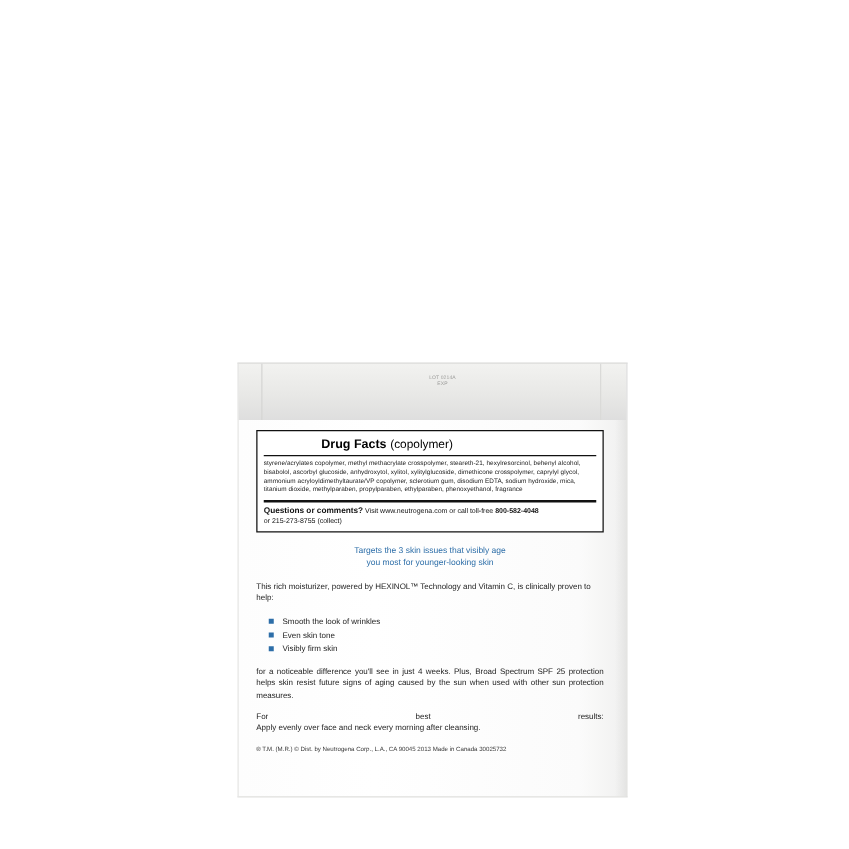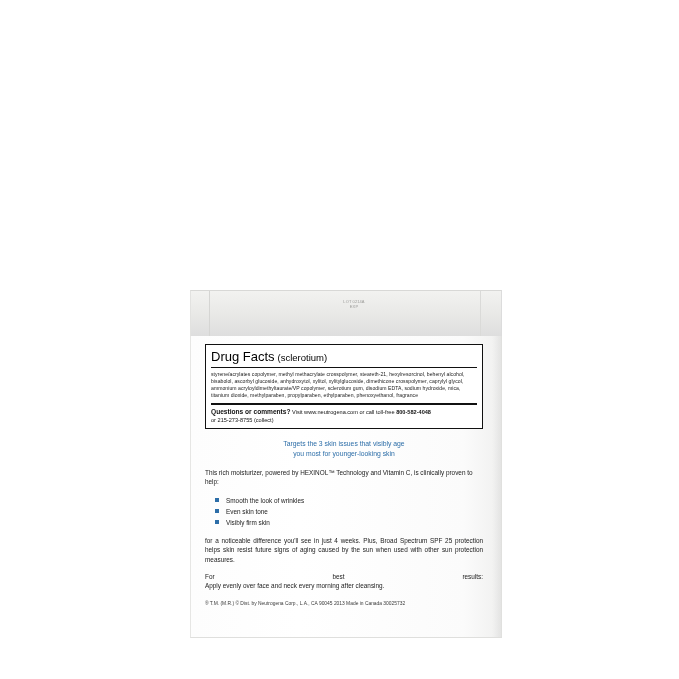--- a/index.html
+++ b/index.html
@@ -109,22 +109,23 @@
     padding: 4px 5px 4px 5px;
     box-sizing: border-box;
     background: #fff;
   }
   .df-title {
     font-size: 10.5px;
     color: #000;
     margin-bottom: 3px;
   }
   .df-title b {
-    font-size: 13px;
-    font-weight: normal;
+    font-size: 10px;
+    font-weight: bold;
+    margin-left: 46px;
   }
   .df-title span.cont {
     font-size: 9.5px;
     font-weight: normal;
   }
   .df-rule {
     height: 1.3px;
     background: #111;
     margin: 2px 0 3px 0;
   }
@@ -224,21 +225,21 @@
 0214A
 EXP</div>
     </div>
 
     <div class="carton-front">
       <div class="panel">
 
         <div class="drug-facts">
           <div class="df-title">
             <b>Drug Facts</b>
-            <span class="cont">(sclerotium)</span>
+            <span class="cont">(copolymer)</span>
           </div>
           <div class="df-rule"></div>
           <div class="df-ingredients">styrene/acrylates copolymer, methyl methacrylate crosspolymer, steareth-21, hexylresorcinol, behenyl alcohol, bisabolol, ascorbyl glucoside, anhydroxytol, xylitol, xylitylglucoside, dimethicone crosspolymer, caprylyl glycol, ammonium acryloyldimethyltaurate/VP copolymer, sclerotium gum, disodium EDTA, sodium hydroxide, mica, titanium dioxide, methylparaben, propylparaben, ethylparaben, phenoxyethanol, fragrance</div>
           <div class="df-rule2"></div>
           <div class="df-questions">
             <span class="q">Questions or comments?</span>
             <span>Visit www.neutrogena.com or call toll-free</span>
             <span class="phone">800-582-4048</span><br>
             <span>or 215-273-8755 (collect)</span>
           </div>

